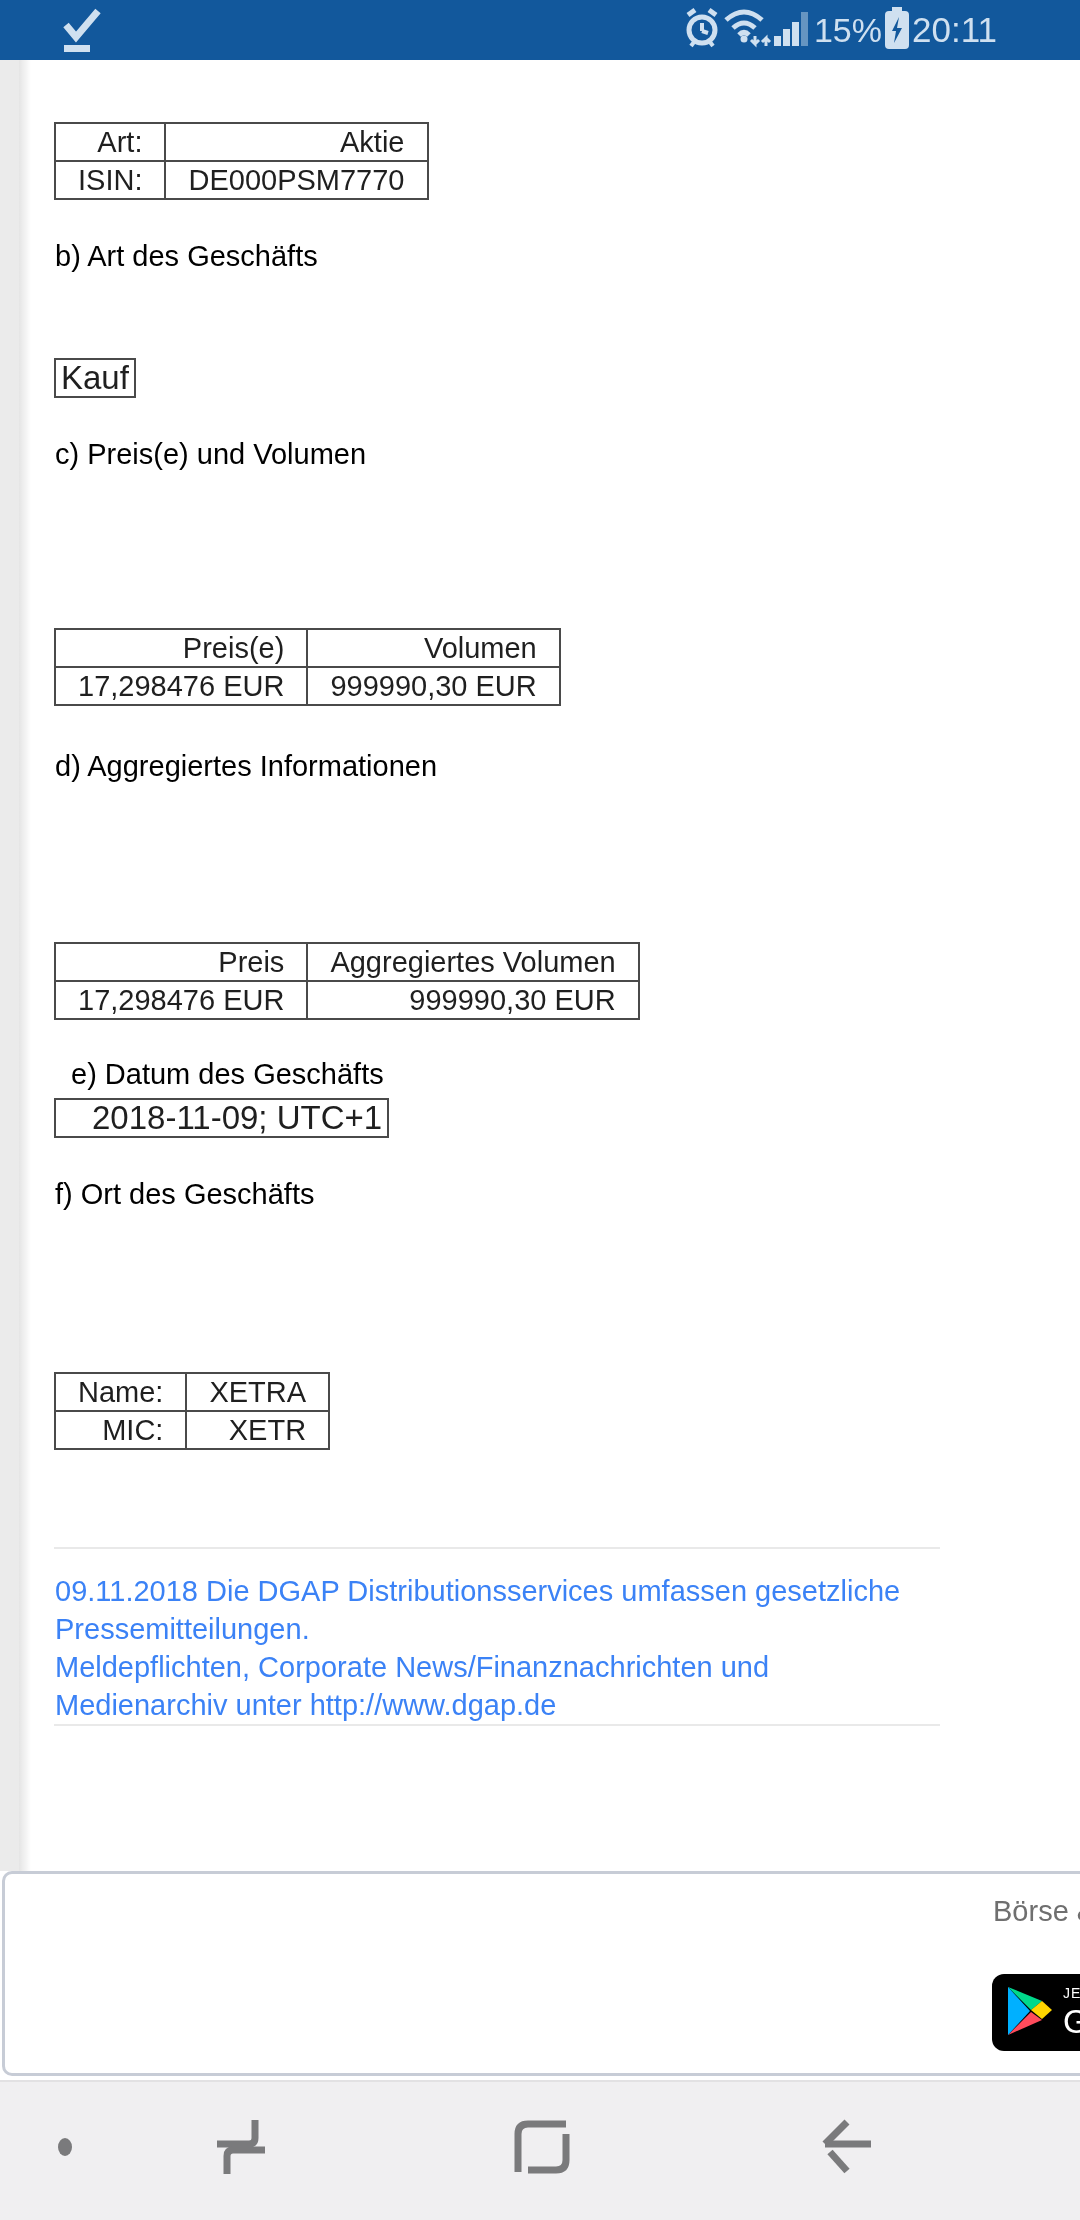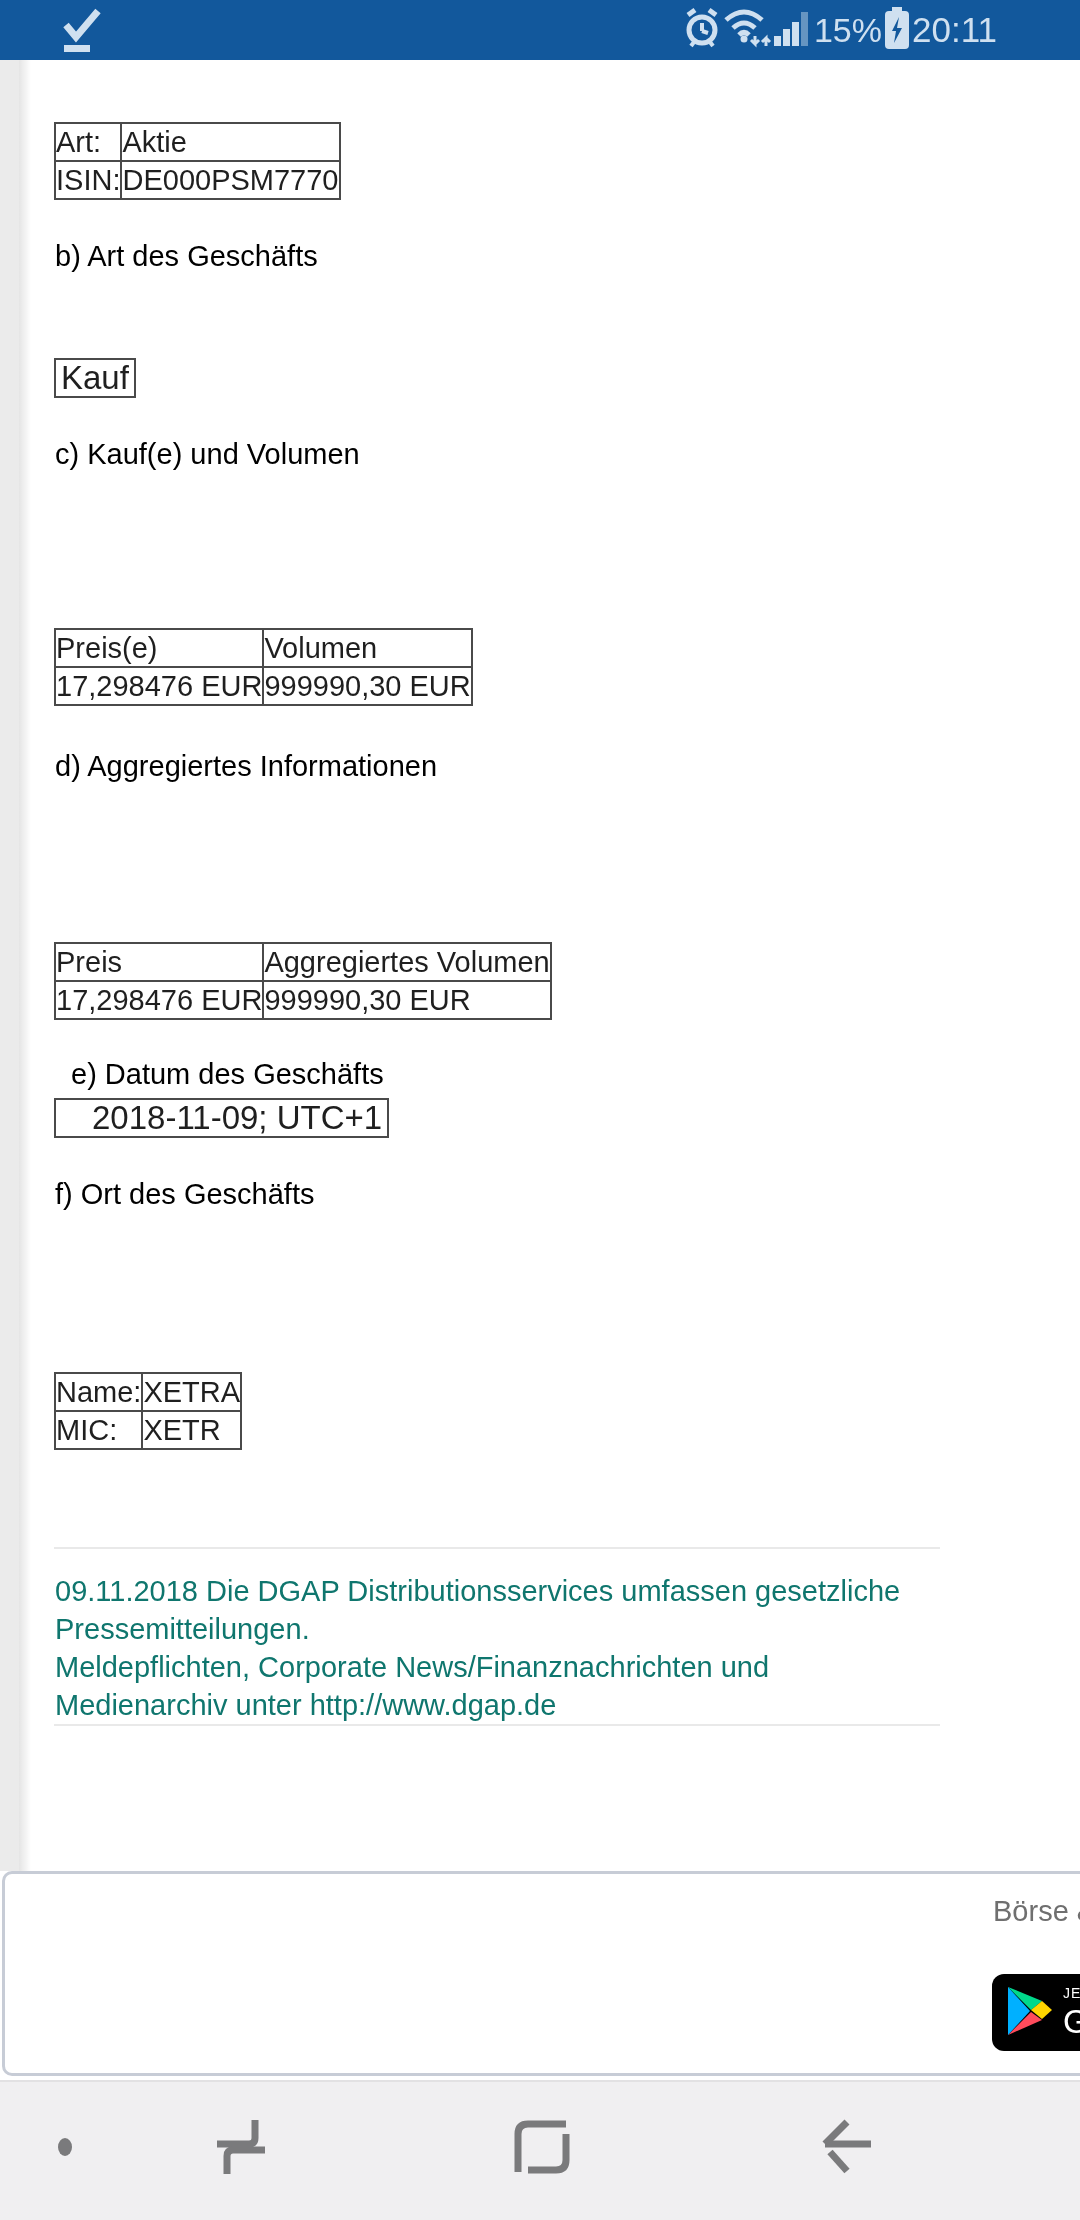--- a/index.html
+++ b/index.html
@@ -25,30 +25,31 @@
   
   .gutter{left:0;top:60px;width:19px;height:1811px;background:#ebebeb;}
   .gutter-shadow{left:19px;top:60px;width:12px;height:1811px;
     background:linear-gradient(to right,rgba(0,0,0,.10),rgba(0,0,0,0));}
 
   
   .heading{font-size:29px;color:#000000;white-space:nowrap;}
   table.doc{border-collapse:collapse;table-layout:fixed;}
   table.doc td{
     border:2px solid #4a4a4a;font-size:29px;color:#1f1f1f;
-    padding:0 0;height:36px;white-space:nowrap;overflow:hidden;
+    padding:0 22px;height:36px;white-space:nowrap;overflow:hidden;
     vertical-align:middle;
+    text-align:right;
   }
   .cellbox{
     border:2px solid #4a4a4a;font-size:33px;color:#1f1f1f;
     line-height:36px;height:36px;padding:0 5px;white-space:nowrap;
     display:inline-block;
   }
   .divider{height:2px;background:#e9e9e9;}
-  .footer-line{font-size:29px;color:#0f766e;line-height:38px;white-space:nowrap;}
+  .footer-line{font-size:29px;color:#3b82f6;line-height:38px;white-space:nowrap;}
 
   
   .banner{
     left:2px;top:1871px;width:1352px;height:199px;
     background:#ffffff;border:3px solid #c7ccd6;border-radius:10px;
   }
   .banner-title{
     position:absolute;left:988px;top:21px;font-size:29px;color:#6f6f6f;white-space:nowrap;
   }
   .play-badge{
@@ -134,21 +135,21 @@
       <td>ISIN:</td>
       <td>DE000PSM7770</td>
     </tr>
   </tbody>
     </table>
 
   <div class="abs heading" style="left:55px;top:240px;">b) Art des Geschäfts</div>
 
   <div class="abs cellbox" style="left:54px;top:358px;">Kauf</div>
 
-  <div class="abs heading" style="left:55px;top:438px;">c) Kauf(e) und Volumen</div>
+  <div class="abs heading" style="left:55px;top:438px;">c) Preis(e) und Volumen</div>
 
   <table class="abs doc" style="left:54px;top:628px;">
     <tbody>
         <tr>
       <td style="width:189px">Preis(e)</td>
       <td style="width:177px">Volumen</td>
     </tr>
     <tr>
       <td>17,298476 EUR</td>
       <td>999990,30 EUR</td>

